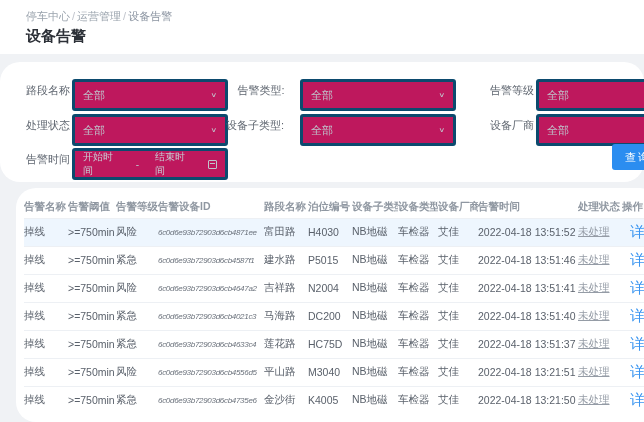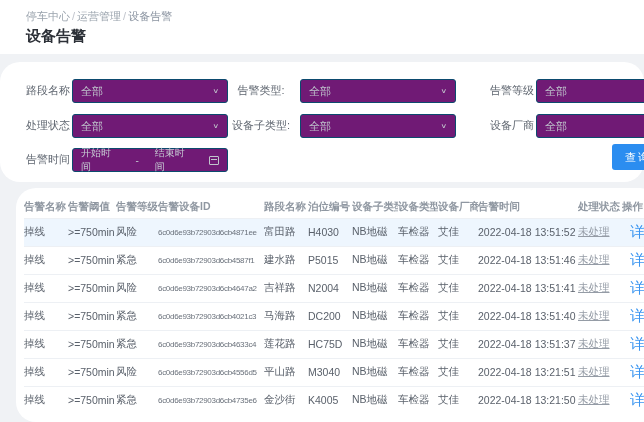--- a/index.html
+++ b/index.html
@@ -12,41 +12,41 @@
   .bc-item.last { color:#8a93a0; }
   .bc-sep { color:#c0c4cc; margin:0 2px; }
   .page-title { position:absolute; left:26px; top:27px; font-size:15px; font-weight:bold; color:#2d3138; }
 
   .card { position:absolute; background:#fff;border-radius:20px; }
   .filter-card { left:0; top:62px; width:644px; height:120px; }
   .table-card { left:16px; top:188px; width:644px; height:234px; }
 
   .f-label { position:absolute; font-size:11px; color:#5f6670; line-height:22px; }
   .f-select, .f-range {
-    position:absolute; height:24px; border:1px solid #0c4a6e; border-radius:3px;
-    background:#701a75; font-size:11px; color:#c0c4cc; display:flex; align-items:center;
+    position:absolute; height:32px; border:3px solid #0c4a6e; border-radius:3px;
+    background:#be185d; font-size:11px; color:#c0c4cc; display:flex; align-items:center;
     padding:0 8px; cursor:pointer;
   }
   .f-select .val { flex:1; color:#bfc4cc; }
   .chev { color:#c0c4cc; font-size:9px; transform:scaleY(0.7); }
   .f-range { font-size:10px; color:#c0c4cc; gap:16px; }
   .f-range .ph { color:#c6cbd3; }
   .cal-icon { width:10px; height:9px; border:1px solid #c0c4cc; border-radius:1px; position:relative; margin-left:auto; }
   .cal-icon:before { content:""; position:absolute; left:1px; top:2px; right:1px; border-top:1px solid #c0c4cc; }
   .search-btn {
     position:absolute; left:612px; top:144px; width:52px; height:26px; background:#2b8df0;
     color:#fff; font-size:11px; border:none; border-radius:3px; cursor:pointer; letter-spacing:2px;
   }
 
   table { border-collapse:collapse; table-layout:fixed; width:668px; margin:8px 0 0 8px; }
   th, td { text-align:left; padding:0 4px 0 0; overflow:hidden; white-space:nowrap; }
   th { height:22px; font-size:10.5px; font-weight:bold; color:#8f97a1; }
   td { height:28px; font-size:10.5px; color:#5a616b; border-top:1px solid #edf0f4; }
   tr.highlight td { background:#eef6fe; }
-  td.cell-device_id { font-size:8px; color:#6a717b; letter-spacing:-0.3px; }
+  td.cell-device_id { font-size:8px; color:#6a717b; letter-spacing:-0.3px;font-style:italic; }
   td.cell-status { color:#959ca6;text-decoration:underline; }
   .op-link { color:#3a95f1; cursor:pointer; margin-right:6px; font-size:15px;margin-left:8px; }
 </style>
 </head>
 <body>
 
 <div class="topbar">
   <div class="breadcrumb"><span class="bc-item">停车中心</span><span class="bc-sep">/</span><span class="bc-item">运营管理</span><span class="bc-sep">/</span><span class="bc-item last">设备告警</span></div>
   <div class="page-title">设备告警</div>
 </div>
@@ -67,21 +67,21 @@
   <div class="f-select" style="left:536px; top:17px; width:150px;">
     <span class="val">全部</span>
 
   </div>
 
   <span class="f-label" style="left:26px; top:52px;">处理状态</span>
   <div class="f-select" style="left:72px; top:52px; width:156px;">
     <span class="val">全部</span>
     <span class="chev">∨</span>
   </div>
-  <span class="f-label" style="left:226px; top:52px; width:70px; text-align:center;">设备子类型:</span>
+  <span class="f-label" style="left:226px; top:52px; width:70px; text-align:left;">设备子类型:</span>
   <div class="f-select" style="left:300px; top:52px; width:156px;">
     <span class="val">全部</span>
     <span class="chev">∨</span>
   </div>
   <span class="f-label" style="left:490px; top:52px;">设备厂商</span>
   <div class="f-select" style="left:536px; top:52px; width:150px;">
     <span class="val">全部</span>
 
   </div>
 

